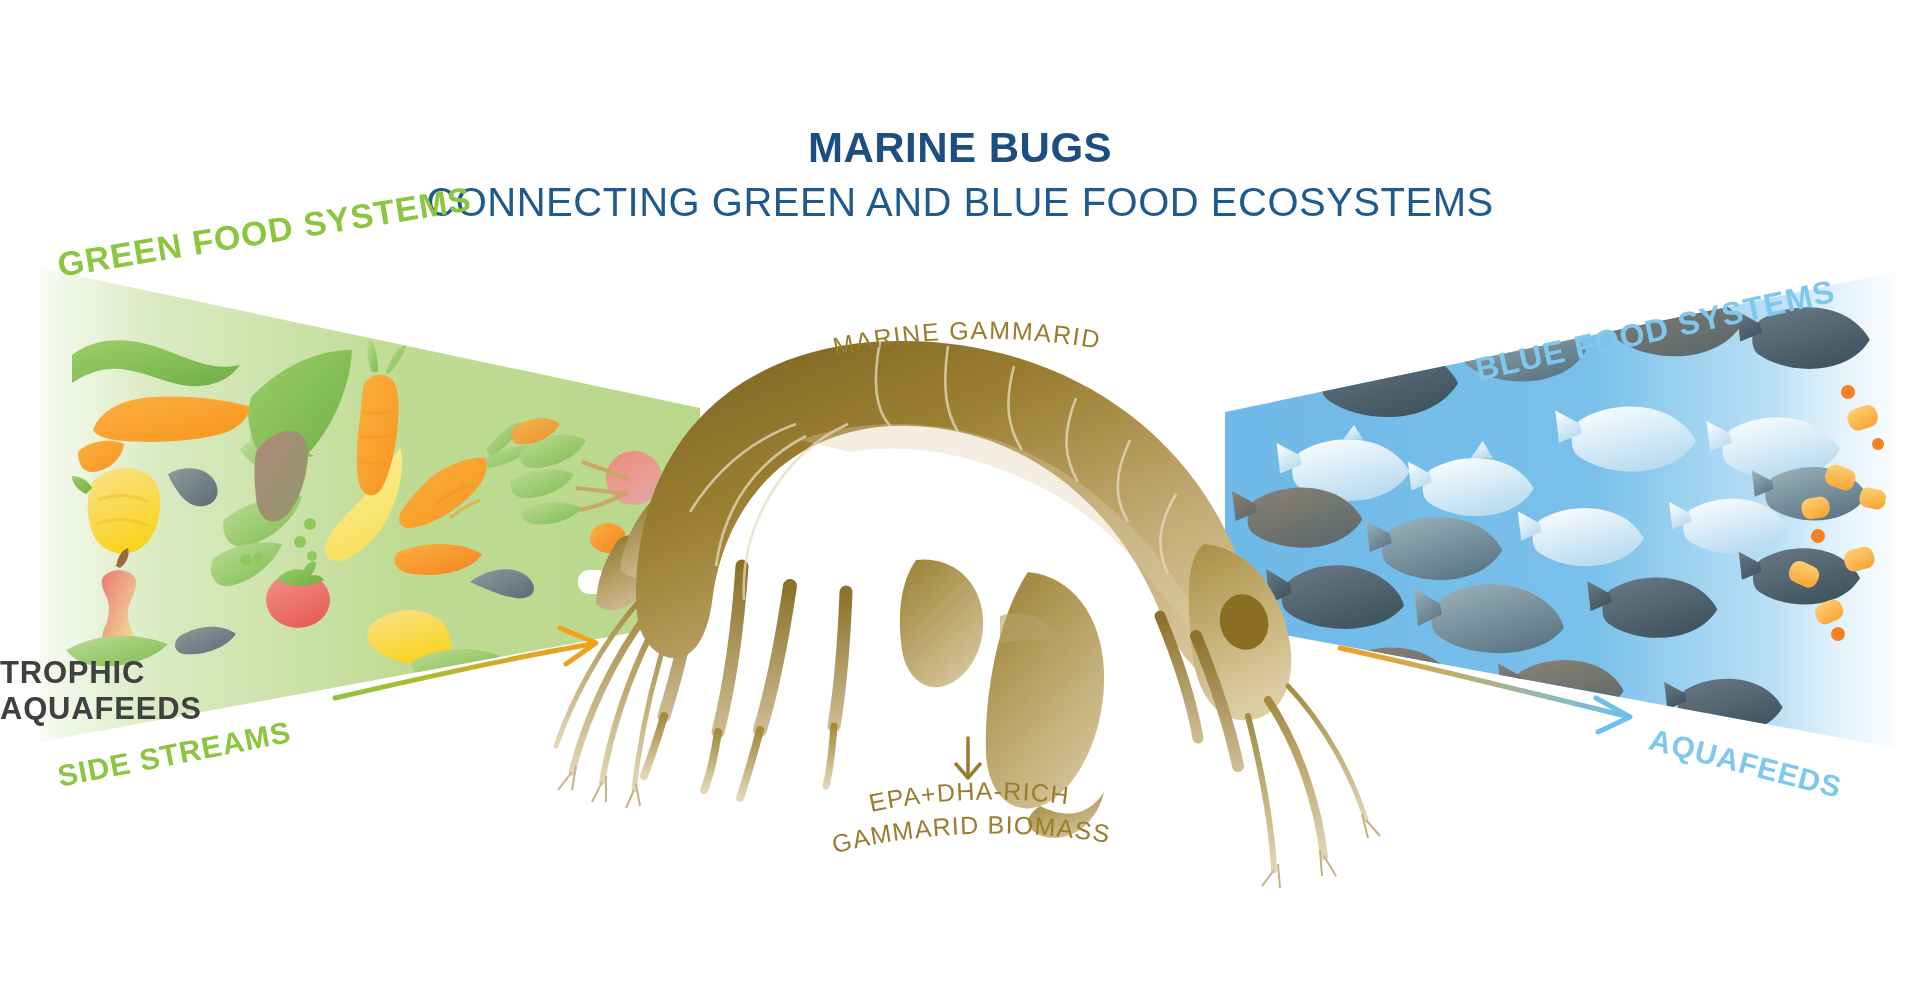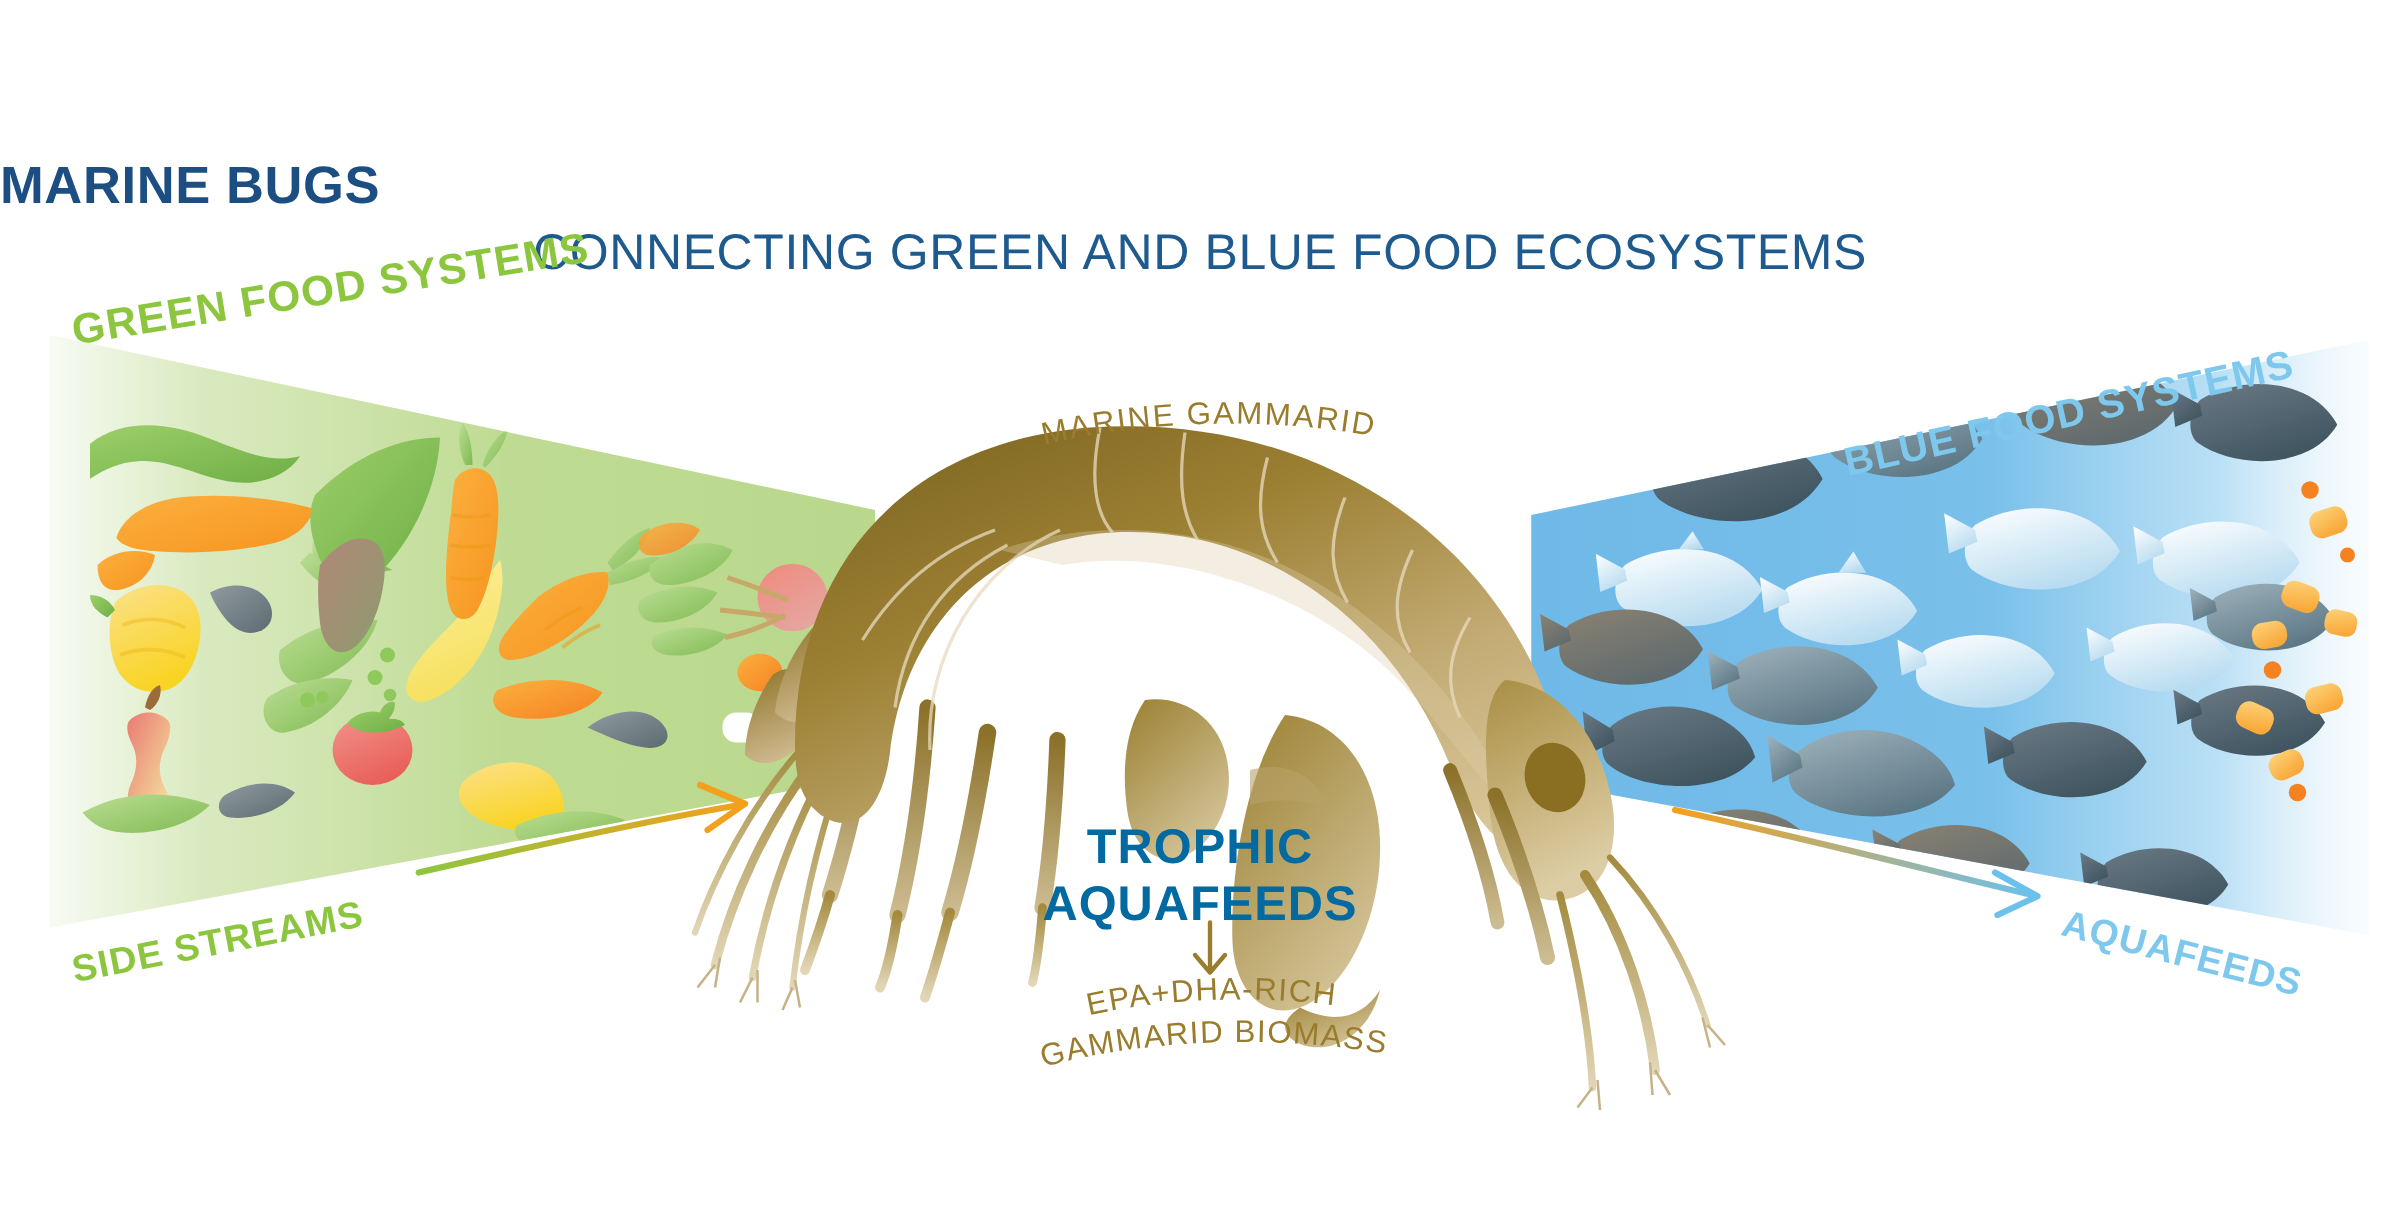--- a/index.html
+++ b/index.html
@@ -6,21 +6,21 @@
   html,body{margin:0;padding:0;background:#ffffff;}
   body{
     width:1920px;height:983px;overflow:hidden;position:relative;
     font-family:"Liberation Sans","DejaVu Sans",sans-serif;
   }
   #stage{position:absolute;inset:0;width:1920px;height:983px;}
   .lbl{position:absolute;white-space:nowrap;}
 
   
   #title-main{
-    left:0;right:0;top:124px;text-align:left;
+    left:0;right:0;top:124px;text-align:center;
     font-size:42px;font-weight:bold;letter-spacing:.5px;
     color:#1c4e82;
   }
   #title-sub{
     left:0;right:0;top:180px;text-align:center;
     font-size:40px;font-weight:400;letter-spacing:.5px;
     color:#1e5a8e;
   }
 
   
@@ -40,23 +40,23 @@
     transform:rotate(-11deg);transform-origin:left center;
   }
   #lbl-aquafeeds{
     left:1650px;top:722px;
     font-size:30px;font-weight:bold;letter-spacing:1px;color:#7ec8ee;
     transform:rotate(14.5deg);transform-origin:left center;
   }
 
   
   #lbl-trophic{
-    left:0;right:0;top:655px;text-align:center;
-    font-size:39px;font-weight:bold;line-height:1.17;
-    letter-spacing:.8px;color:#0369a1;
+    left:0;right:0;top:655px;
+    font-size:31px;font-weight:bold;line-height:1.17;
+    letter-spacing:.8px;color:#404040;
   }
   .vis-hidden{position:absolute;width:1px;height:1px;overflow:hidden;clip:rect(0 0 0 0);}
 </style>
 </head>
 <body>
 
 <div id="stage">
 
   <svg width="1920" height="983" viewBox="0 0 1920 983" style="position:absolute;left:0;top:0;">
     <defs>

